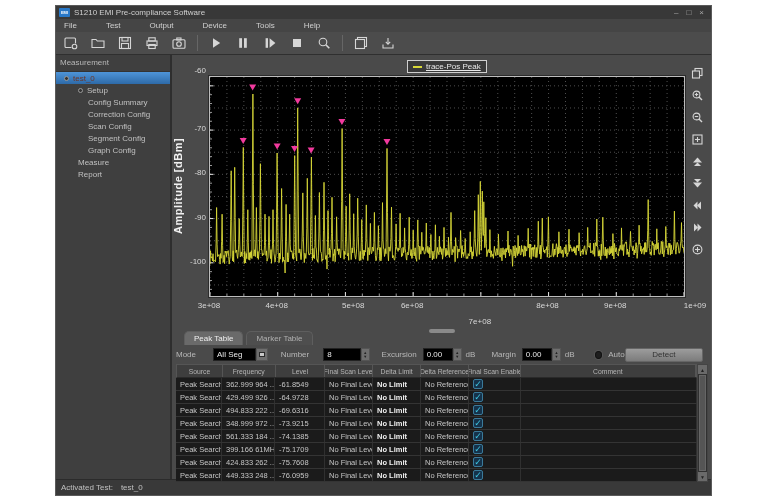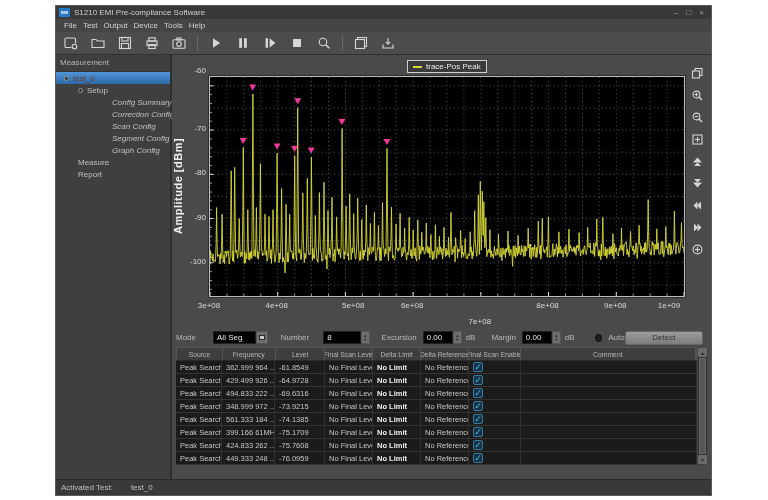--- a/index.html
+++ b/index.html
@@ -11,49 +11,49 @@
 
   
   .titlebar { height:13px; background:#383838; display:flex; align-items:center; padding:0 3px; flex:0 0 auto; }
   .appicon { width:11px; height:9px; background:#2878c8; color:#fff; font-size:4px; font-weight:bold;
     display:flex; align-items:center; justify-content:center; border-radius:1px; margin-right:4px; }
   .title { font-size:8px; color:#cfcfcf; flex:1; white-space:nowrap; }
   .wbtns { display:flex; gap:8px; margin-right:4px; }
   .wbtn { font-size:8px; color:#a8a8a8; line-height:10px; cursor:default; }
 
   
-  .menubar { height:13px; background:#454545; display:flex; align-items:center; gap:6px; padding:0 8px; flex:0 0 auto; }
+  .menubar { height:13px; background:#454545; display:flex; align-items:center; gap:29px; padding:0 8px; flex:0 0 auto; }
   .menu-item { font-size:8px; color:#d0d0d0; }
 
   
   .toolbar { height:23px; background:#4c4c4c; border-bottom:1px solid #2f2f2f; display:flex;
     align-items:center; gap:9px; padding:0 6px; flex:0 0 auto; }
   .tbtn { width:18px; height:18px; display:flex; align-items:center; justify-content:center; }
   .tsep { width:1px; height:16px; background:#666; }
   .ico { stroke:#d6d6d6; fill:none; stroke-width:1.1; }
   .ico .fill { fill:#d6d6d6; stroke:none; }
   .ico .bg { fill:#4c4c4c; }
 
   
   .content { flex:1; display:flex; min-height:0; }
   .sidebar { width:116px; background:#3f3f3f; border-right:2px solid #2e2e2e; flex:0 0 auto; }
   .side-header { font-size:8px; color:#b8b8b8; padding:3px 4px 4px; border-bottom:1px solid #333; }
   .tree-item { display:flex; align-items:center; height:12px; font-size:8px; color:#c0c0c0; white-space:nowrap; }
   .tree-item.lvl1 { padding-left:8px; }
   .tree-item.lvl2 { padding-left:22px; }
-  .tree-item.lvl3 { padding-left:56px;font-style:italic; }
+  .tree-item.lvl3 { padding-left:32px; }
   .tree-item.sel { background:linear-gradient(#4e94d8,#2e6aa8); color:#6e3424; }
   .bullet { width:5px; height:5px; border-radius:50%; background:#333; border:1px solid #999; margin-right:4px; flex:0 0 auto; }
 
   .main { flex:1; position:relative; background:#4a4a4a; display:flex; flex-direction:column; min-width:0; }
 
   
   .chart-region { position:relative; height:273px; flex:0 0 auto; }
   .legend { position:absolute; left:235px; top:5px; height:13px; padding:0 5px; background:#3a3a3a;
-    border:1px solid #cfcfcf; display:flex; align-items:center; gap:4px; font-size:8px; color:#e8e8e8; z-index:3; }
+    border:1px solid #cfcfcf; display:flex; align-items:center; gap:4px; font-size:8px; color:#e8e8e8; z-index:3;text-decoration:underline; }
   .legend .dash { width:9px; height:0; border-top:2px solid #d8d838; }
   .ylabel { position:absolute; left:0px; top:21px; height:219px; width:13px;
     writing-mode:vertical-rl; transform:rotate(180deg); text-align:center;
     font-size:11px; font-weight:bold; color:#f0f0f0; letter-spacing:.5px; }
   .ytick { position:absolute; left:10px; width:24px; text-align:right; font-size:8px; color:#d8d8d8; }
   .plot { position:absolute; left:37px; top:21px; width:476px; height:221px;
     background:#000; border:1px solid #bdbdbd; box-shadow:0 0 0 1px #2c2c2c; }
   .plot svg { display:block; width:474px; height:219px; }
   .xtick { position:absolute; width:40px; text-align:center; font-size:8px; color:#d8d8d8; top:246px; }
   .xlabel { position:absolute; left:37px; top:256px; width:476px; text-align:center;
@@ -89,21 +89,21 @@
     border-right:1px solid #303030; overflow:hidden; white-space:nowrap; }
   .td.strong { color:#f0f0f0; font-weight:bold; }
   .cb { width:10px; height:10px; background:#15324a; border:1px solid #3a7a9a; border-radius:2px;
     color:#3ec6e0; font-size:9px; line-height:9px; display:flex; align-items:center; justify-content:center; }
   .vscroll { width:11px; background:#303030; border:1px solid #444; display:flex; flex-direction:column; }
   .varrow { height:9px; background:#6a6a6a; font-size:5px; color:#222; display:flex; align-items:center; justify-content:center; }
   .vthumb { flex:1; background:#555; border:1px solid #666; margin:1px; }
 
   
   .statusbar { height:16px; background:#393939; border-top:1px solid #2b2b2b; display:flex; align-items:center;
-    font-size:8px; color:#c0c0c0; padding:0 3px 0 5px; gap:18px; flex:0 0 auto; margin-top:auto; }
+    font-size:8px; color:#c0c0c0; padding:0 3px 0 5px; gap:8px; flex:0 0 auto; margin-top:auto; }
   .sb-right { margin-left:auto; display:flex; align-items:center; gap:6px; }
   .led { width:8px; height:8px; border-radius:50%; background:#1c1c1c; border:1px solid #0c0c0c; box-shadow:inset 0 1px 1px #000, 0 0 0 1px #4a4a4a; }
   .gripc { color:#8a8a8a; font-size:8px; }
 </style>
 </head>
 <body>
 
 <div class="page">
   <div class="window">
 
@@ -361,21 +361,21 @@
               </svg>
             </div>
           <div id="xticks">
               <div class="xtick" style="left: 17px;">3e+08</div>
               <div class="xtick" style="left: 84.7143px;">4e+08</div>
               <div class="xtick" style="left: 152.429px; text-align: right;">5e+08</div>
               <div class="xtick" style="left: 220.143px;">6e+08</div>
               <div class="xtick" style="left: 287.857px; margin-top: 16px;">7e+08</div>
               <div class="xtick" style="left: 355.571px;">8e+08</div>
               <div class="xtick" style="left: 423.286px;">9e+08</div>
-              <div class="xtick" style="left: 477px;">1e+09</div>
+              <div class="xtick" style="left: 503px;">1e+09</div>
             </div>
 
           <div class="vtoolbar">
             <span class="vbtn">
                 <svg class="ico" width="13" height="13" viewBox="0 0 13 13">
                   <rect x="4" y="1.5" width="7" height="7"></rect>
                   <rect class="bg" x="1.5" y="4" width="7" height="7" stroke="#d6d6d6"></rect>
                 </svg>
               </span>
             <span class="vbtn">
@@ -427,20 +427,25 @@
             <span class="vbtn">
                 <svg class="ico" width="13" height="13" viewBox="0 0 13 13">
                   <circle cx="6.5" cy="6.5" r="4.4"></circle>
                   <line x1="4" y1="6.5" x2="9" y2="6.5"></line>
                   <line x1="6.5" y1="4" x2="6.5" y2="9"></line>
                 </svg>
               </span>
           </div>
         </div>
 
+        <div class="tabsrow">
+          <span class="grip"></span>
+          <span class="tab active">Peak Table</span>
+          <span class="tab">Marker Table</span>
+        </div>
 
         <div class="controlsrow">
           <span>Mode</span>
           <span class="field" style="width:46px;margin-left:17px">All Seg</span>
           <span class="combo-btn">
               <i></i>
             </span>
           <span style="margin-left:13px">Number</span>
           <span class="field" style="width:40px;margin-left:14px">8</span>
           <span class="spin">

